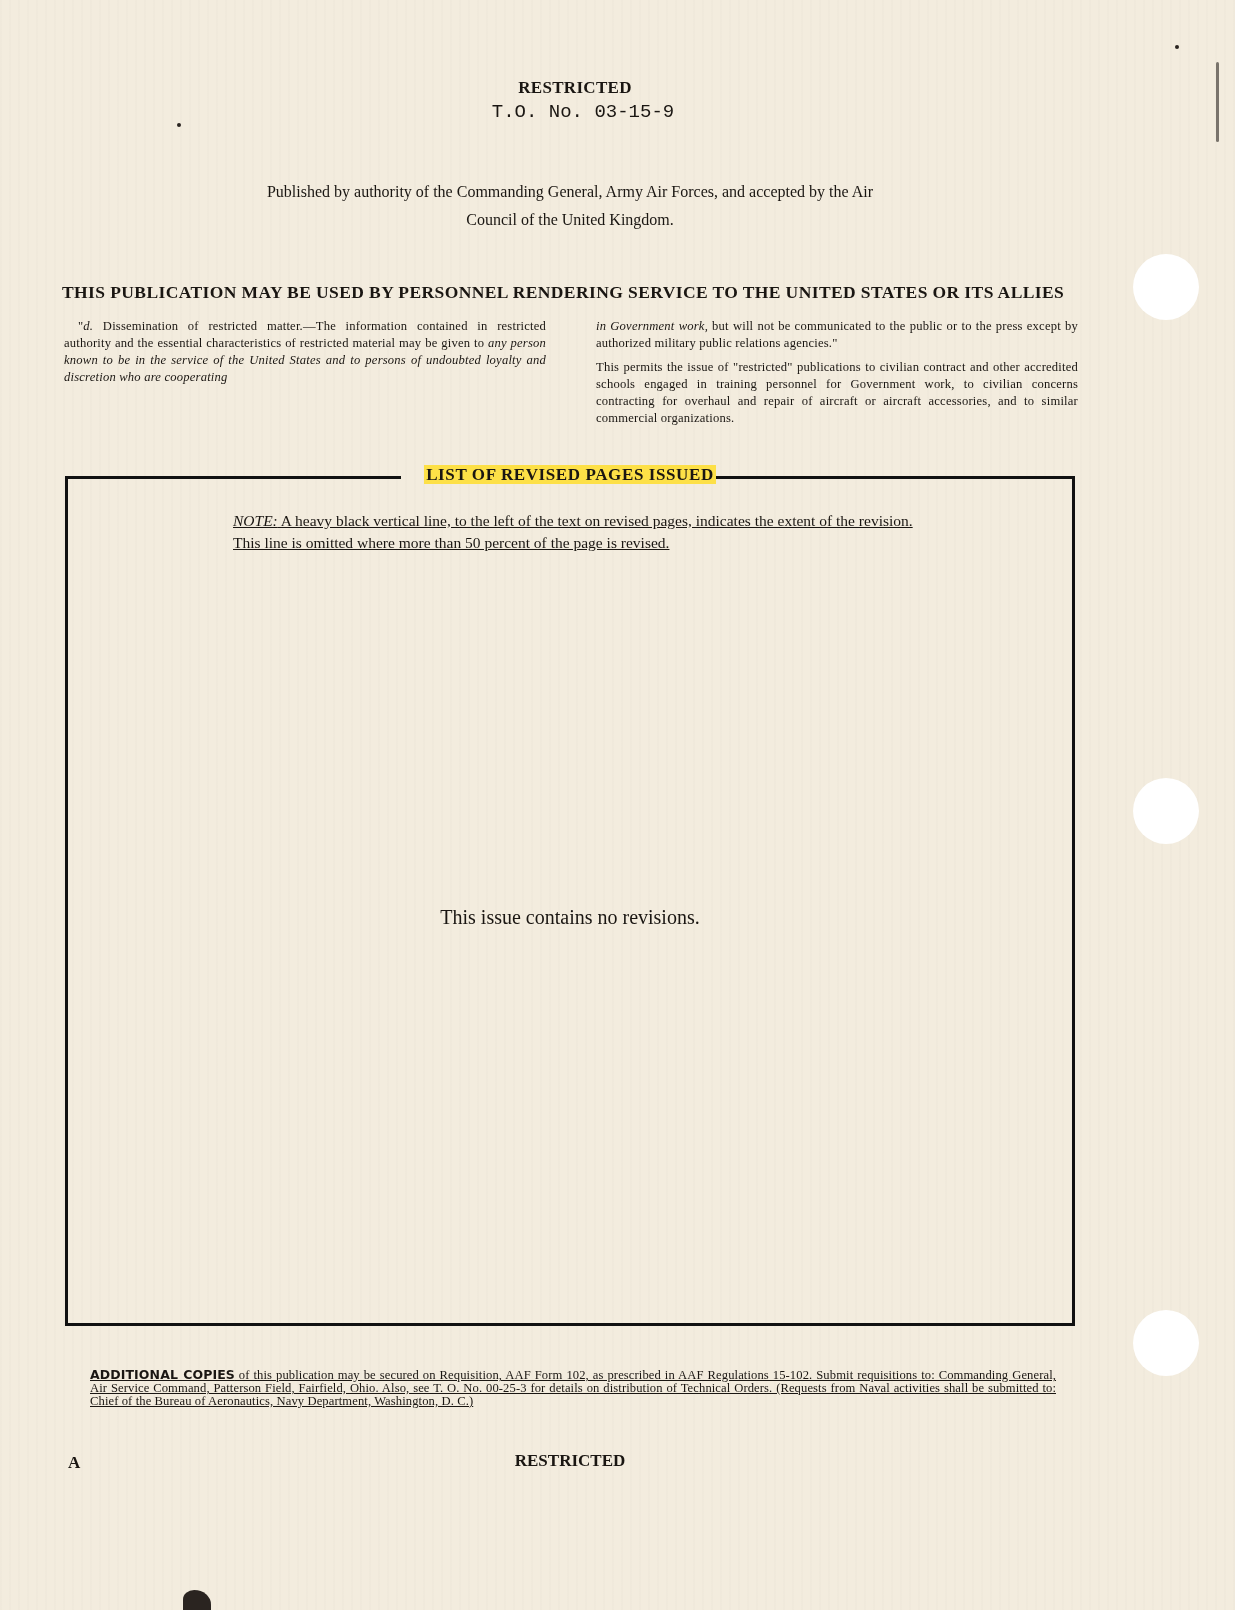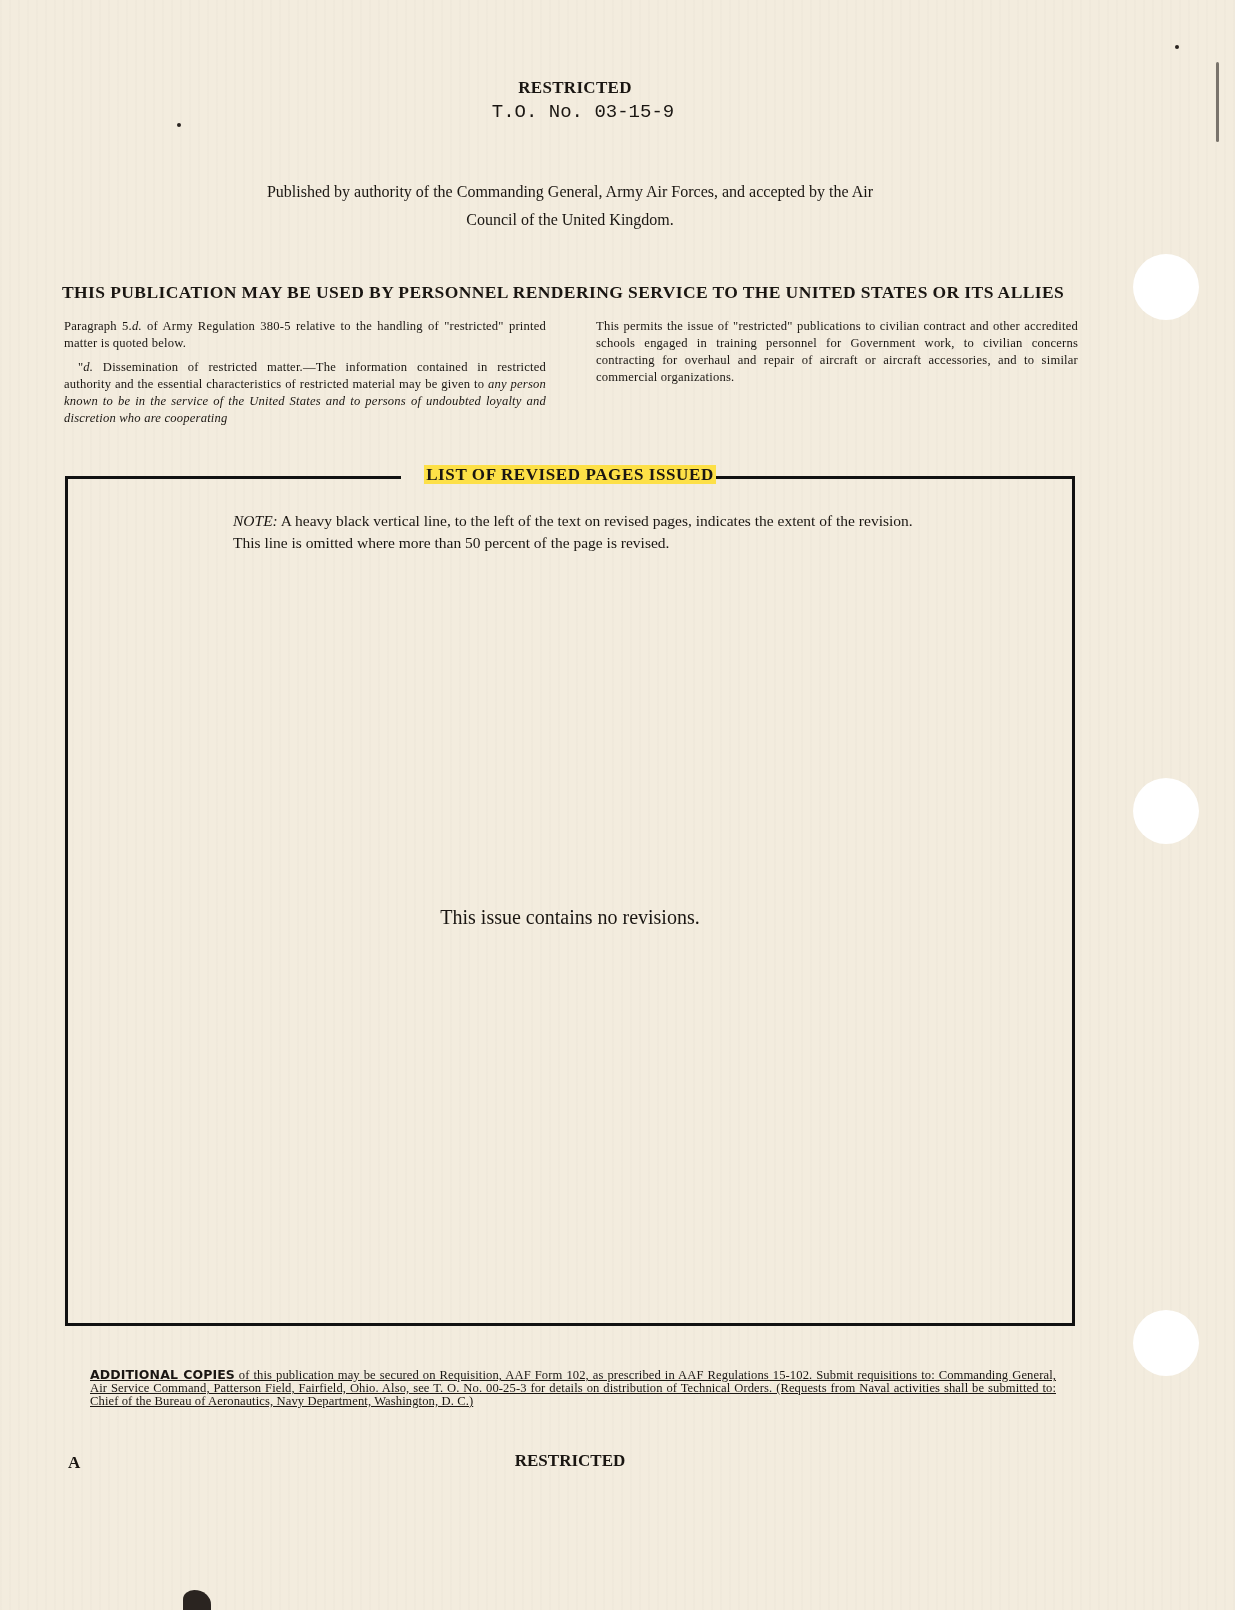--- a/index.html
+++ b/index.html
@@ -31,21 +31,21 @@
     #box {
       left: 65px; top: 476px; width: 1010px; height: 850px;
       border: 3px solid #111; border-top: none; box-sizing: border-box;
     }
     .box-top-line { position: absolute; top: 476px; height: 3px; background: #111; }
     #box-title {
       left: 0; width: 1140px; top: 465px; font-size: 17px; letter-spacing: 0.6px; text-align: center;
     }
     #box-title span { background: #fde047; padding: 0 2px; }
 
-    #note { left: 233px; width: 680px; top: 510px; font-size: 15.5px; line-height: 22px; }
+    #note { left: 233px; width: 680px; top: 510px; font-size: 15.5px; line-height: 22px; text-decoration: underline; }
     #note-body { font-size: 15.5px; }
 
     #no-rev { left: 0; width: 1140px; top: 906px; font-size: 20px; text-align: center; font-family: Liberation Serif, serif; }
 
     #addl { left: 90px; width: 966px; top: 1368px; font-size: 12.6px; line-height: 13px; text-align: justify; text-align-last: left; letter-spacing: 0.1px; text-decoration: underline; }
     #addl b { font-family: "DejaVu Sans", sans-serif; font-size: 12.5px; }
 
     #foot-a { left: 68px; top: 1453px; font-size: 17px; }
     #foot-restricted { left: 0; width: 1140px; top: 1451px; font-size: 17px; text-align: center; }
 
@@ -56,25 +56,25 @@
 <body>
 
 <div class="abs sans-bold center" id="hdr-restricted">RESTRICTED</div>
 <div class="abs mono center" id="hdr-to">T.O. No. 03-15-9</div>
 
 <div class="abs" id="authority">Published by authority of the Commanding General, Army Air Forces, and accepted by the Air Council of the United Kingdom.</div>
 
 <div class="abs sans-bold" id="banner">THIS PUBLICATION MAY BE USED BY PERSONNEL RENDERING SERVICE TO THE UNITED STATES OR ITS ALLIES</div>
 
 <div class="abs col" id="col-left">
-  <p><span>Paragraph 5.</span><i>d.</i><span> of Army Regulation 380-5 relative to the handling of "restricted" printed matter is quoted below.</span></p>
   <p class="indent"><span>"</span><i>d.</i><span> Dissemination of restricted matter.—The information contained in restricted authority and the essential characteristics of restricted material may be given to </span><i>any person known to be in the service of the United States and to persons of undoubted loyalty and discretion who are cooperating</i></p>
 </div>
 
 <div class="abs col" id="col-right">
+  <p><i>in Government work,</i><span> but will not be communicated to the public or to the press except by authorized military public relations agencies."</span></p>
   <p>This permits the issue of "restricted" publications to civilian contract and other accredited schools engaged in training personnel for Government work, to civilian concerns contracting for overhaul and repair of aircraft or aircraft accessories, and to similar commercial organizations.</p>
 </div>
 
 <div class="abs" id="box"></div>
 <div class="box-top-line" style="left:65px; width:336px;"></div>
 <div class="box-top-line" style="left:712px; width:363px;"></div>
 <div class="abs sans-bold" id="box-title"><span>LIST OF REVISED PAGES ISSUED</span></div>
 
 <div class="abs" id="note"><i>NOTE:</i><span id="note-body"> A heavy black vertical line, to the left of the text on revised pages, indicates the extent of the revision. This line is omitted where more than 50 percent of the page is revised.</span></div>
 

